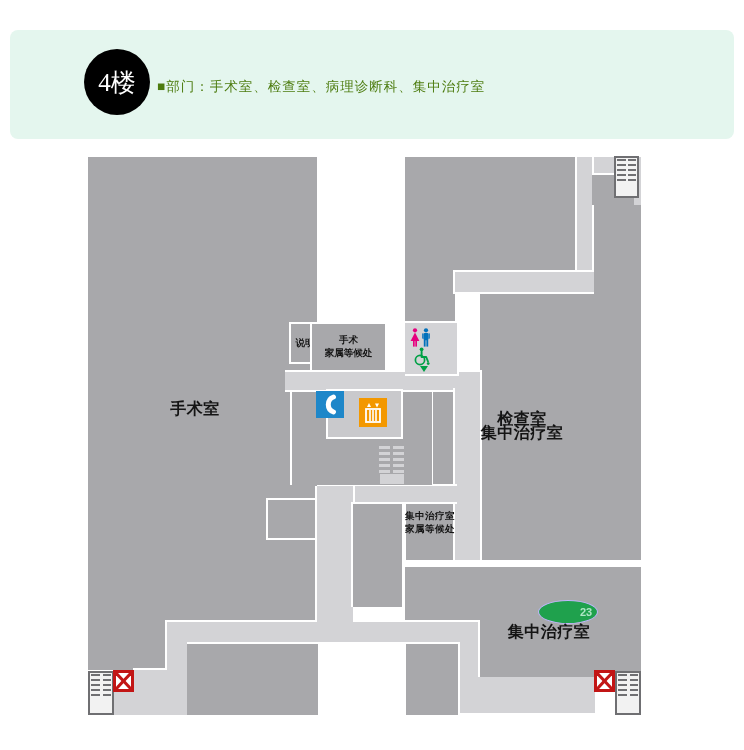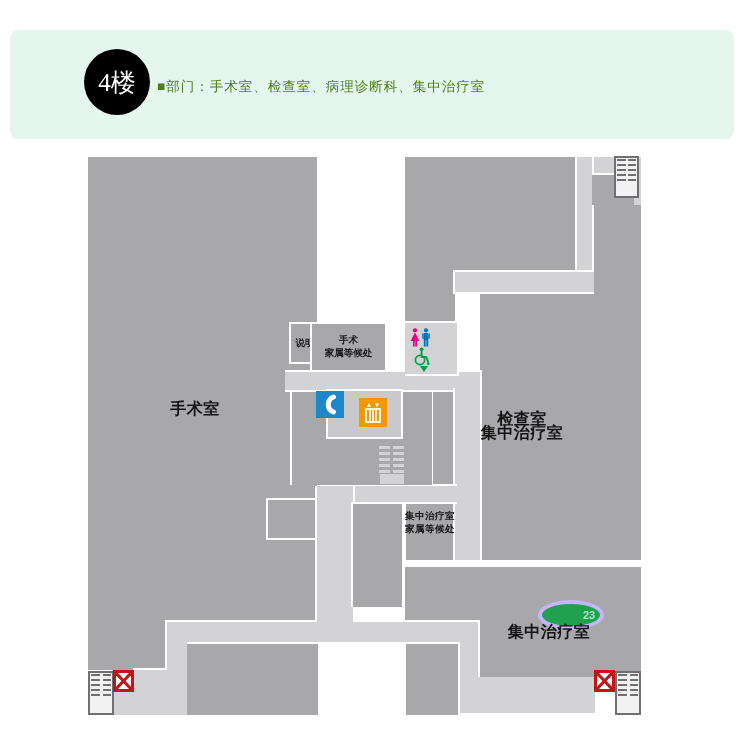--- a/index.html
+++ b/index.html
@@ -41,21 +41,21 @@
   .xbox svg{position:absolute;left:0;top:0;width:100%;height:100%;}
   .midstairs{
     position:absolute;left:379px;top:446px;width:25px;height:28px;
     background:
       linear-gradient(90deg, transparent 0 11px, #a8a8ab 11px 14px, transparent 14px),
       repeating-linear-gradient(to bottom, #d3d3d6 0 3px, transparent 3px 6px);
   }
   .iconsq{position:absolute;box-sizing:border-box;display:flex;align-items:center;justify-content:center;}
   .badge23{
     position:absolute;left:538px;top:600px;width:22px;height:22px;border-radius:50%;
-    background:#1fa14d;border:4px solid #c4b5fd;color:#aee6c5;font-size:11px;font-weight:bold;
+    background:#1fa14d;border:1px solid #c4b5fd;color:#aee6c5;font-size:11px;font-weight:bold;
     display:flex;align-items:center;justify-content:center;
     font-family:"Liberation Sans","DejaVu Sans",sans-serif;
     padding-left:36px;
   }
   .legendcell{display:flex;align-items:center;justify-content:center;flex-direction:column;
     color:#141414;font-weight:bold;font-size:9.5px;line-height:13px;text-align:center;}
 </style>
 </head>
 <body>
 

